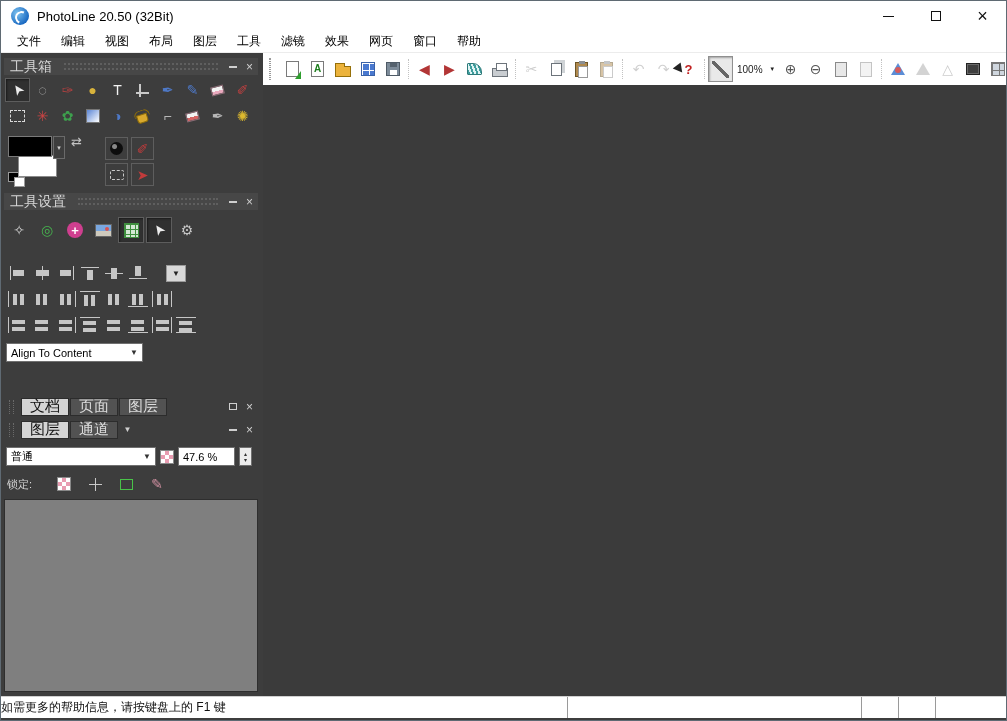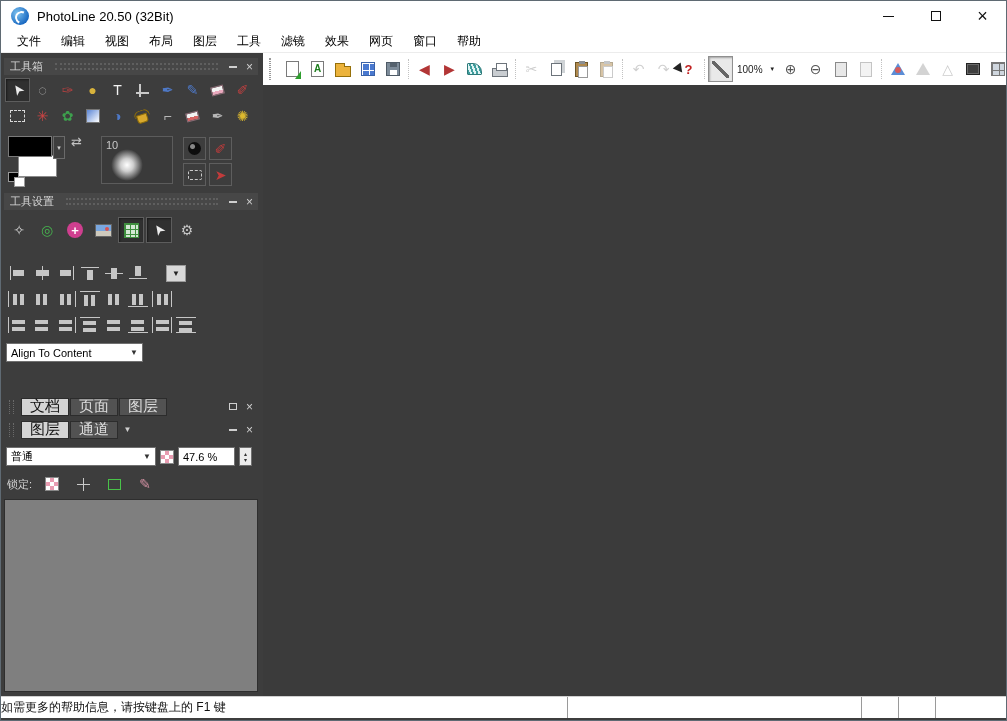--- a/index.html
+++ b/index.html
@@ -58,21 +58,21 @@
   .i-pagegray{width:12px;height:15px;background:#e8e8e8;border:1px solid #8a8a8a}
   .i-cms{width:0;height:0;border-left:7px solid transparent;border-right:7px solid transparent;border-bottom:12px solid #5b8dd6;position:relative}
   .i-cms::after{content:"";position:absolute;left:-3px;top:4px;width:6px;height:6px;border-radius:50%;background:#d65b5b}
   .i-proof{width:0;height:0;border-left:7px solid transparent;border-right:7px solid transparent;border-bottom:12px solid #a8a8a8}
   .i-channels{width:14px;height:12px;background:#3f3f3f;border:1px solid #222;box-shadow:inset 0 0 0 1px #6a6a6a}
   .i-gridgray{width:14px;height:14px;border:1px solid #777;background-color:#cfd6de;background-image:linear-gradient(to right,#777 1px,transparent 1px),linear-gradient(to bottom,#777 1px,transparent 1px);background-size:7px 7px}
 
   
   .dock{width:262px;background:#3d3d3d;flex:0 0 auto;display:flex;flex-direction:column;padding:2px 3px 4px 3px;min-height:0}
   .panel-title{height:17px;display:flex;align-items:center;margin:3px 2px 2px 0;background:#474747;flex:0 0 auto}
-  .ptitle{font-size:11px;color:#d6d6d6;padding:0 6px;white-space:nowrap}
+  .ptitle{font-size:14px;color:#d6d6d6;padding:0 6px;white-space:nowrap}
   .drag-dots{flex:1;height:7px;margin:0 6px;border-top:2px dotted #5f5f5f;border-bottom:2px dotted #5f5f5f}
   .pbtn{width:17px;height:15px;color:#cfcfcf;font-size:12px;line-height:1;display:flex;align-items:center;justify-content:center;flex:0 0 auto}
   .pbtn-minbar{width:8px;height:2px;background:#cfcfcf}
   .pbtn-box{width:8px;height:7px;border:1px solid #cfcfcf}
 
   .tool-row{display:flex;padding:1px 1px;flex:0 0 auto}
   .tool{width:25px;height:24px;display:flex;align-items:center;justify-content:center;font-size:13px;color:#ccc;border:1px solid transparent;flex:0 0 auto}
   .tool.pressed,.tsbtn.pressed{background:#303030;border:1px solid #5d5d5d;box-shadow:inset 1px 1px 2px rgba(0,0,0,.45)}
   .i-crop{width:13px;height:13px;position:relative}
   .i-crop::before{content:"";position:absolute;left:3px;top:0;width:2px;height:13px;background:#c9c9c9}
@@ -146,21 +146,21 @@
   .tab{padding:0 8px;font-size:15px;height:18px;display:flex;align-items:center;background:#525252;color:#ddd;border:1px solid #2c2c2c;margin-right:1px}
   .tab.active{background:#d4d4d4;color:#111}
   .strip-spacer{flex:1}
 
   
   .blend-row{display:flex;align-items:center;margin:7px 2px 0 2px;gap:4px;flex:0 0 auto}
   .blend-select{width:150px}
   .plfield{background:#fff;border:1px solid #707070;height:19px;width:57px;font-size:11px;display:flex;align-items:center;padding:0 4px;color:#000}
   .spinner{width:13px;height:19px;border:1px solid #707070;background:#ececec;display:flex;flex-direction:column;align-items:center;justify-content:center;color:#333}
   .spinner span{font-size:6px;line-height:6px}
-  .lock-row{display:flex;align-items:center;margin:9px 2px 0 3px;gap:2px;flex:0 0 auto}
+  .lock-row{display:flex;align-items:center;margin:9px 2px 0 3px;gap:14px;flex:0 0 auto}
   .lock-label{font-size:11px;color:#d8d8d8;margin-right:8px}
   .lockbtn{width:20px;height:18px;display:flex;align-items:center;justify-content:center;font-size:13px}
 
   .layers-list{flex:1;margin:6px 2px 0 0;background:#7f7f7f;border:1px solid #2e2e2e;min-height:0}
 
   
   .statusbar{height:22px;background:#fff;display:flex;align-items:stretch;font-size:12px;color:#111;flex:0 0 auto;border-top:1px solid #d0d0d0}
   .status-help{flex:1;display:flex;align-items:center;}
   .status-cell{border-left:1px solid #9a9a9a}
   .c1{width:294px}.c2{width:37px}.c3{width:37px}.c4{width:71px}
@@ -276,24 +276,20 @@
           </div>
         </div>
 
       <div class="color-section">
         <div class="fgbg">
           <div class="bg-swatch"></div>
           <div class="fg-swatch"></div>
           <span class="fg-drop">▾</span>
           <span class="swap">⇄</span>
           <span class="mini-bw"></span>
-        </div>
-        <div class="brush-box">
-          <span class="brush-size">10</span>
-          <span class="brush-dot"></span>
         </div>
         <div class="side-btns" id="colorside">
             <div class="sbtn">
               <span class="tico i-blob"></span>
             </div>
             <div class="sbtn">
               <span class="tico " style="color: rgb(194, 59, 59);">✐</span>
             </div>
             <div class="sbtn">
               <span class="tico i-dashedrect"></span>

